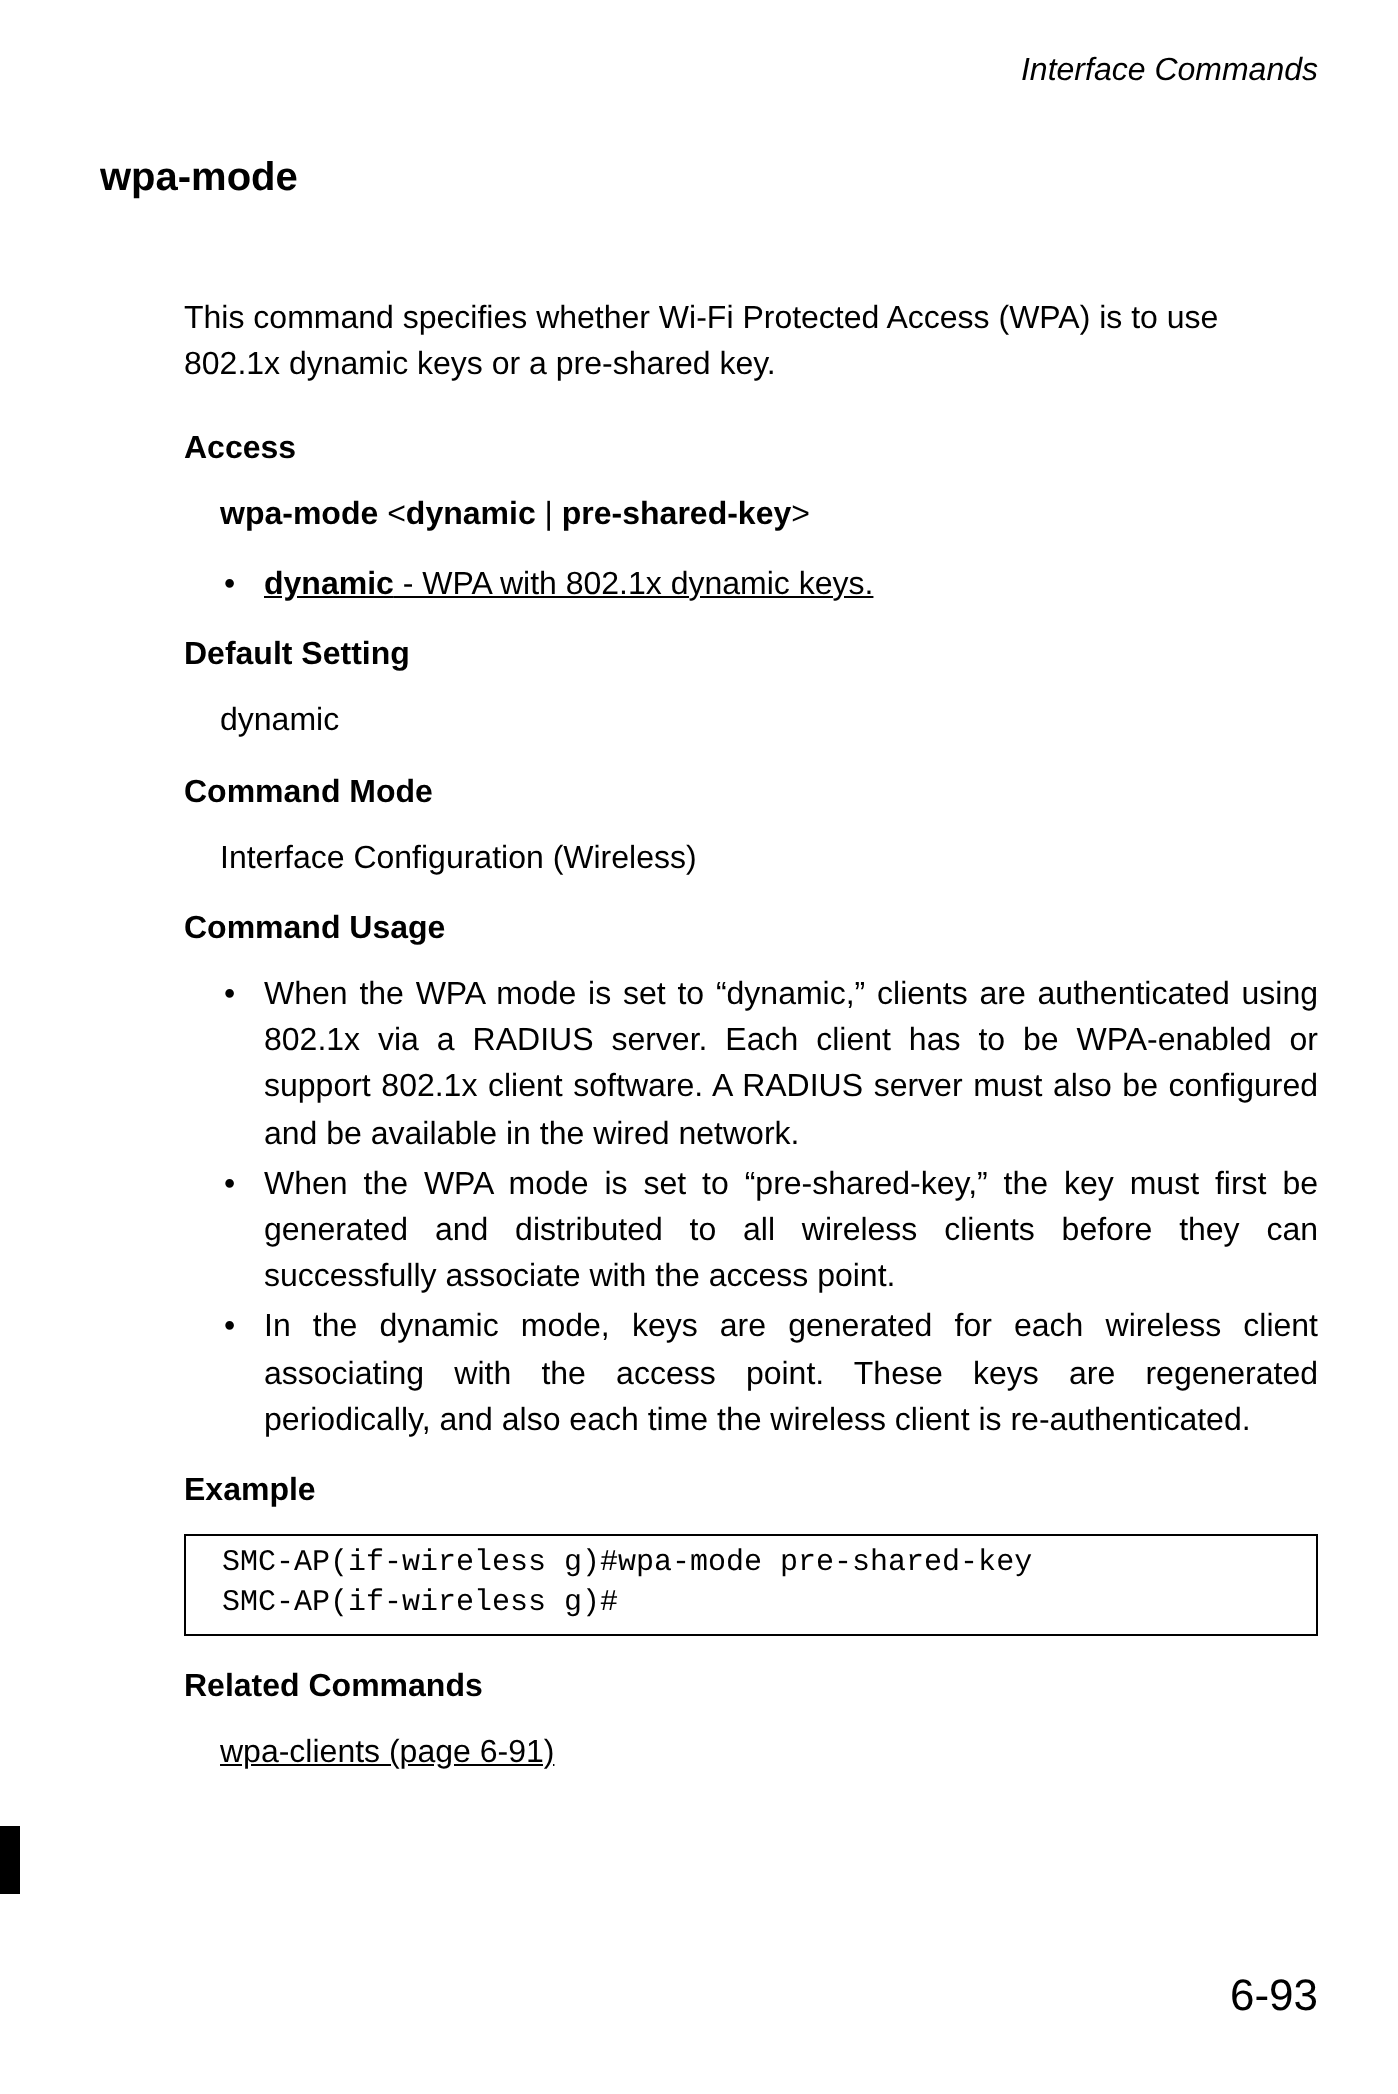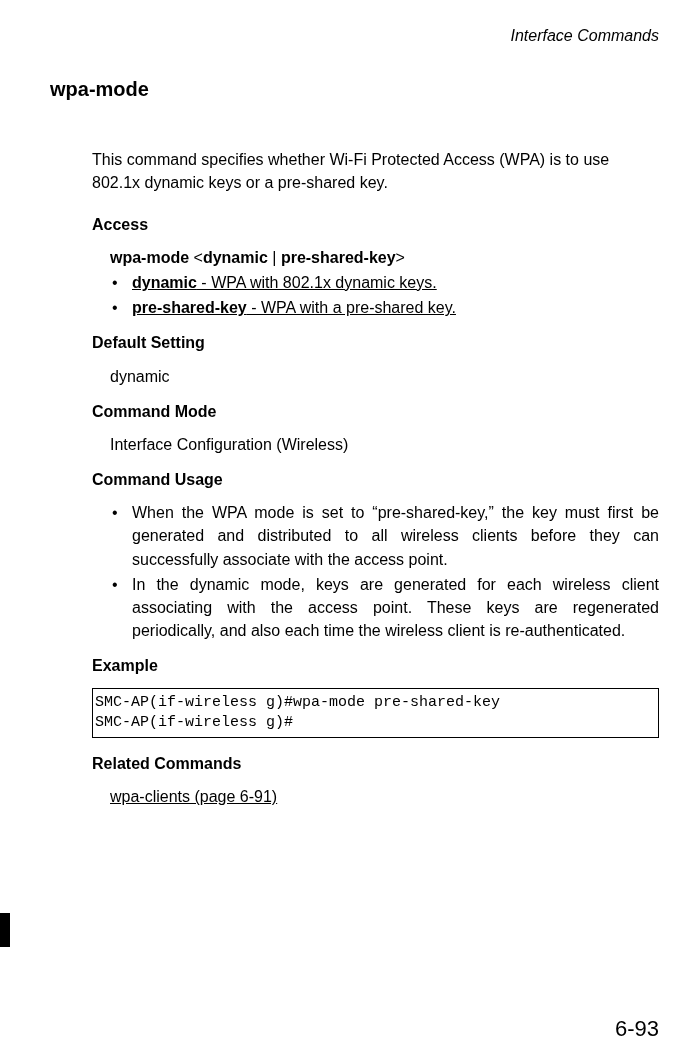--- a/index.html
+++ b/index.html
@@ -39,21 +39,21 @@
     }
     .description {
       margin-bottom: 18px;
     }
     .section-heading {
       font-weight: bold;
       margin-bottom: 10px;
       margin-top: 12px;
     }
     .syntax-line {
-      margin-bottom: 2px;
+      margin-bottom: 12px;
     }
     .bold {
       font-weight: bold;
     }
     .bullet-list {
       list-style: none;
       margin-bottom: 10px;
     }
     .bullet-list li {
       position: relative;
@@ -80,32 +80,32 @@
     }
     .usage-list li::before {
       content: "•";
       position: absolute;
       left: 2px;
     }
     .example-box {
       border: 1px solid #000;
       font-family: "Courier New", Courier, monospace;
       font-size: 15px;
-      padding: 4px 2px;
+      padding: 4px 18px;
       line-height: 1.35;
       margin-top: 6px;
       margin-bottom: 14px;
     }
     .related-list {
       line-height: 1.5;
       text-decoration: underline;
     }
     .page-number {
       position: absolute;
-      bottom: 2px;
+      bottom: 33px;
       right: 40px;
       font-size: 22px;
     }
     .side-marker {
       position: absolute;
       left: 0;
       bottom: 100px;
       width: 10px;
       height: 34px;
       background: #000;
@@ -136,32 +136,32 @@
 
 <div class="section-heading indent-1">Access</div>
 
 <div class="syntax-line indent-2">
   <span class="bold">wpa-mode</span>
   <span>&lt;</span><span class="bold">dynamic</span><span> | </span><span class="bold">pre-shared-key</span><span>&gt;</span>
 </div>
 
 <ul class="bullet-list param-list">
   <li><span class="bold">dynamic</span><span> - WPA with 802.1x dynamic keys.</span></li>
-  <li><span class="bold">pre-shared-key</span><span> - WPA with a pre-shared key.</span></li>
 </ul>
 
 <div class="section-heading indent-1">Default Setting</div>
 <div class="body-text indent-2">dynamic</div>
 
 <div class="section-heading indent-1">Command Mode</div>
 <div class="body-text indent-2">Interface Configuration (Wireless)</div>
 
 <div class="section-heading indent-1">Command Usage</div>
 <div class="usage-wrapper">
   <ul class="usage-list">
+    <li>When the WPA mode is set to “dynamic,” clients are authenticated using 802.1x via a RADIUS server. Each client has to be WPA-enabled or support 802.1x client software. A RADIUS server must also be configured and be available in the wired network.</li>
     <li>When the WPA mode is set to “pre-shared-key,” the key must first be generated and distributed to all wireless clients before they can successfully associate with the access point.</li>
     <li>In the dynamic mode, keys are generated for each wireless client associating with the access point. These keys are regenerated periodically, and also each time the wireless client is re-authenticated.</li>
   </ul>
 </div>
 
 <div class="section-heading indent-1">Example</div>
 <div class="example-box indent-1">
   <div>SMC-AP(if-wireless g)#wpa-mode pre-shared-key</div>
   <div>SMC-AP(if-wireless g)#</div>
 </div>

